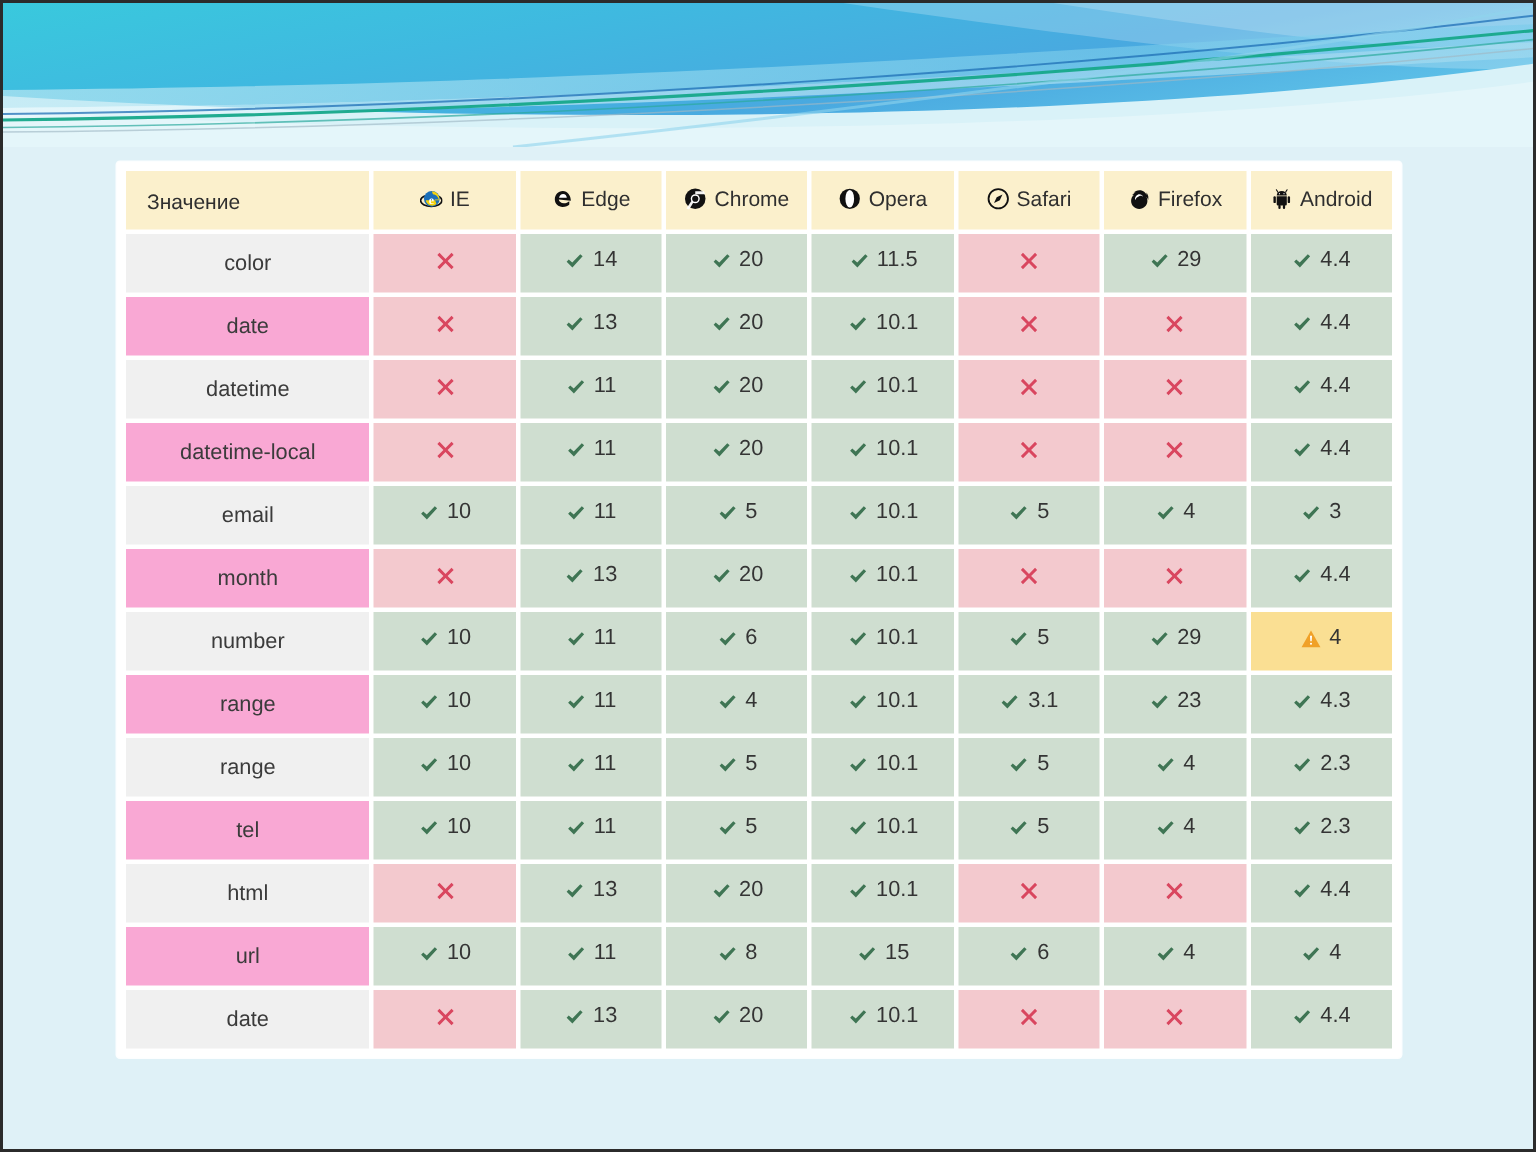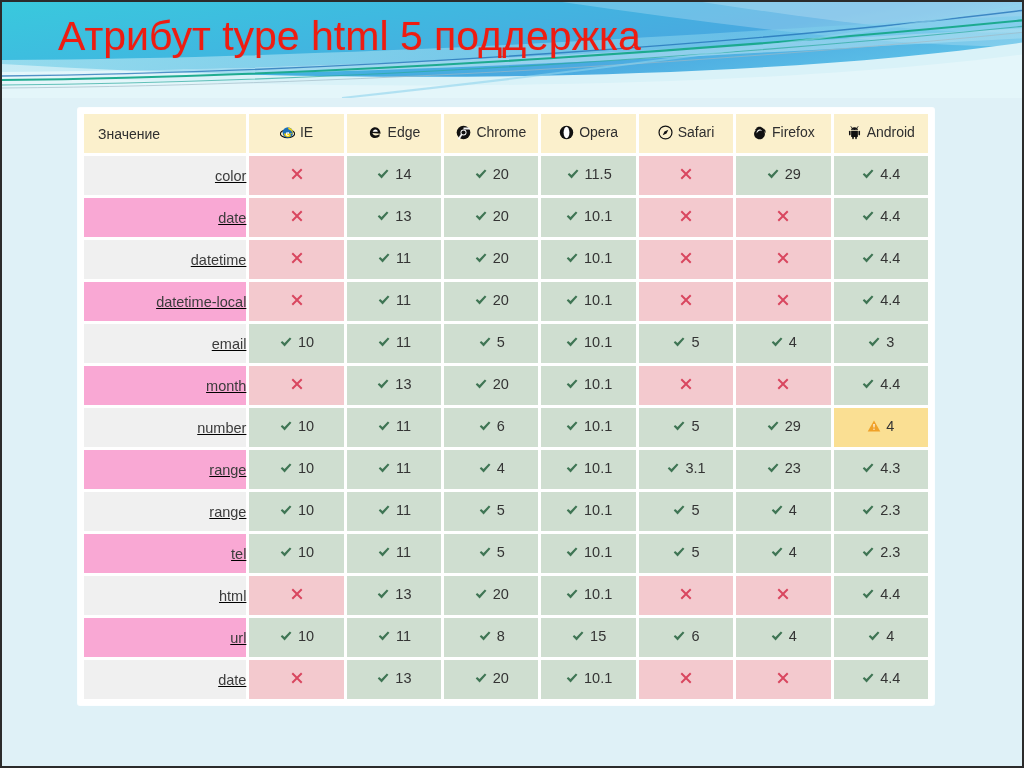--- a/index.html
+++ b/index.html
@@ -65,21 +65,20 @@
     padding: 3px;
     box-sizing: border-box;
     border-radius: 2px;
     box-shadow: 0 0 0 1px rgba(255,255,255,0.9);
   }
   table.support {
     border-collapse: separate;
     border-spacing: 3px;
     width: 100%;
     table-layout: fixed;
-    text-decoration: underline;
   }
   table.support th,
   table.support td {
     padding: 0;
     margin: 0;
     height: 39px;
     font-family: "Liberation Sans", sans-serif;
     font-size: 14.5px;
     font-weight: normal;
     color: #3b3b3b;
@@ -111,21 +110,21 @@
     display: inline-block;
     width: 15px;
     height: 15px;
     flex: 0 0 15px;
     position: relative;
   }
   .bicon svg { display: block; width: 15px; height: 15px; }
 
   
   td.value-cell {
-    text-align: right;
+    text-align: center;
     padding-left: 14px;
     font-size: 14.5px;
     color: #3c3c3c;
     white-space: nowrap;
   }
   tr.odd  td.value-cell { background: #f0f0f0; }
   tr.even td.value-cell { background: #f9a8d4; }
 
   td.state {
     text-align: center;
@@ -186,21 +185,20 @@
       <path d="M1024,26 C810,36 470,66 0,70 L0,76 C470,72 820,46 1024,36 Z" fill="url(#ribbon2)" opacity="0.7"></path>
 
       <path d="M0,78 C360,74 760,44 1024,18" fill="none" stroke="#16a88a" stroke-width="2.1" opacity="0.95"></path>
       <path d="M0,83 C360,80 770,50 1024,24" fill="none" stroke="#2ba99d" stroke-width="1.1" opacity="0.7"></path>
 
       <path d="M0,74 C370,70 780,38 1024,8" fill="none" stroke="#1f6fb5" stroke-width="1.3" opacity="0.75"></path>
       <path d="M0,86 C380,83 790,54 1024,30" fill="none" stroke="#9fb8c4" stroke-width="1" opacity="0.65"></path>
       <path d="M340,96 C560,72 820,40 1024,2" fill="none" stroke="#8fd3ec" stroke-width="2" opacity="0.6"></path>
     </svg>
 
-    <div class="slide-title">Атрибут type html 5 поддержка</div>
   </div>
 
   <div class="table-card">
     <table class="support">
       <colgroup>
         <col class="c-value">
         <col class="c-browser">
           <col class="c-browser">
           <col class="c-browser">
         <col class="c-browser">

